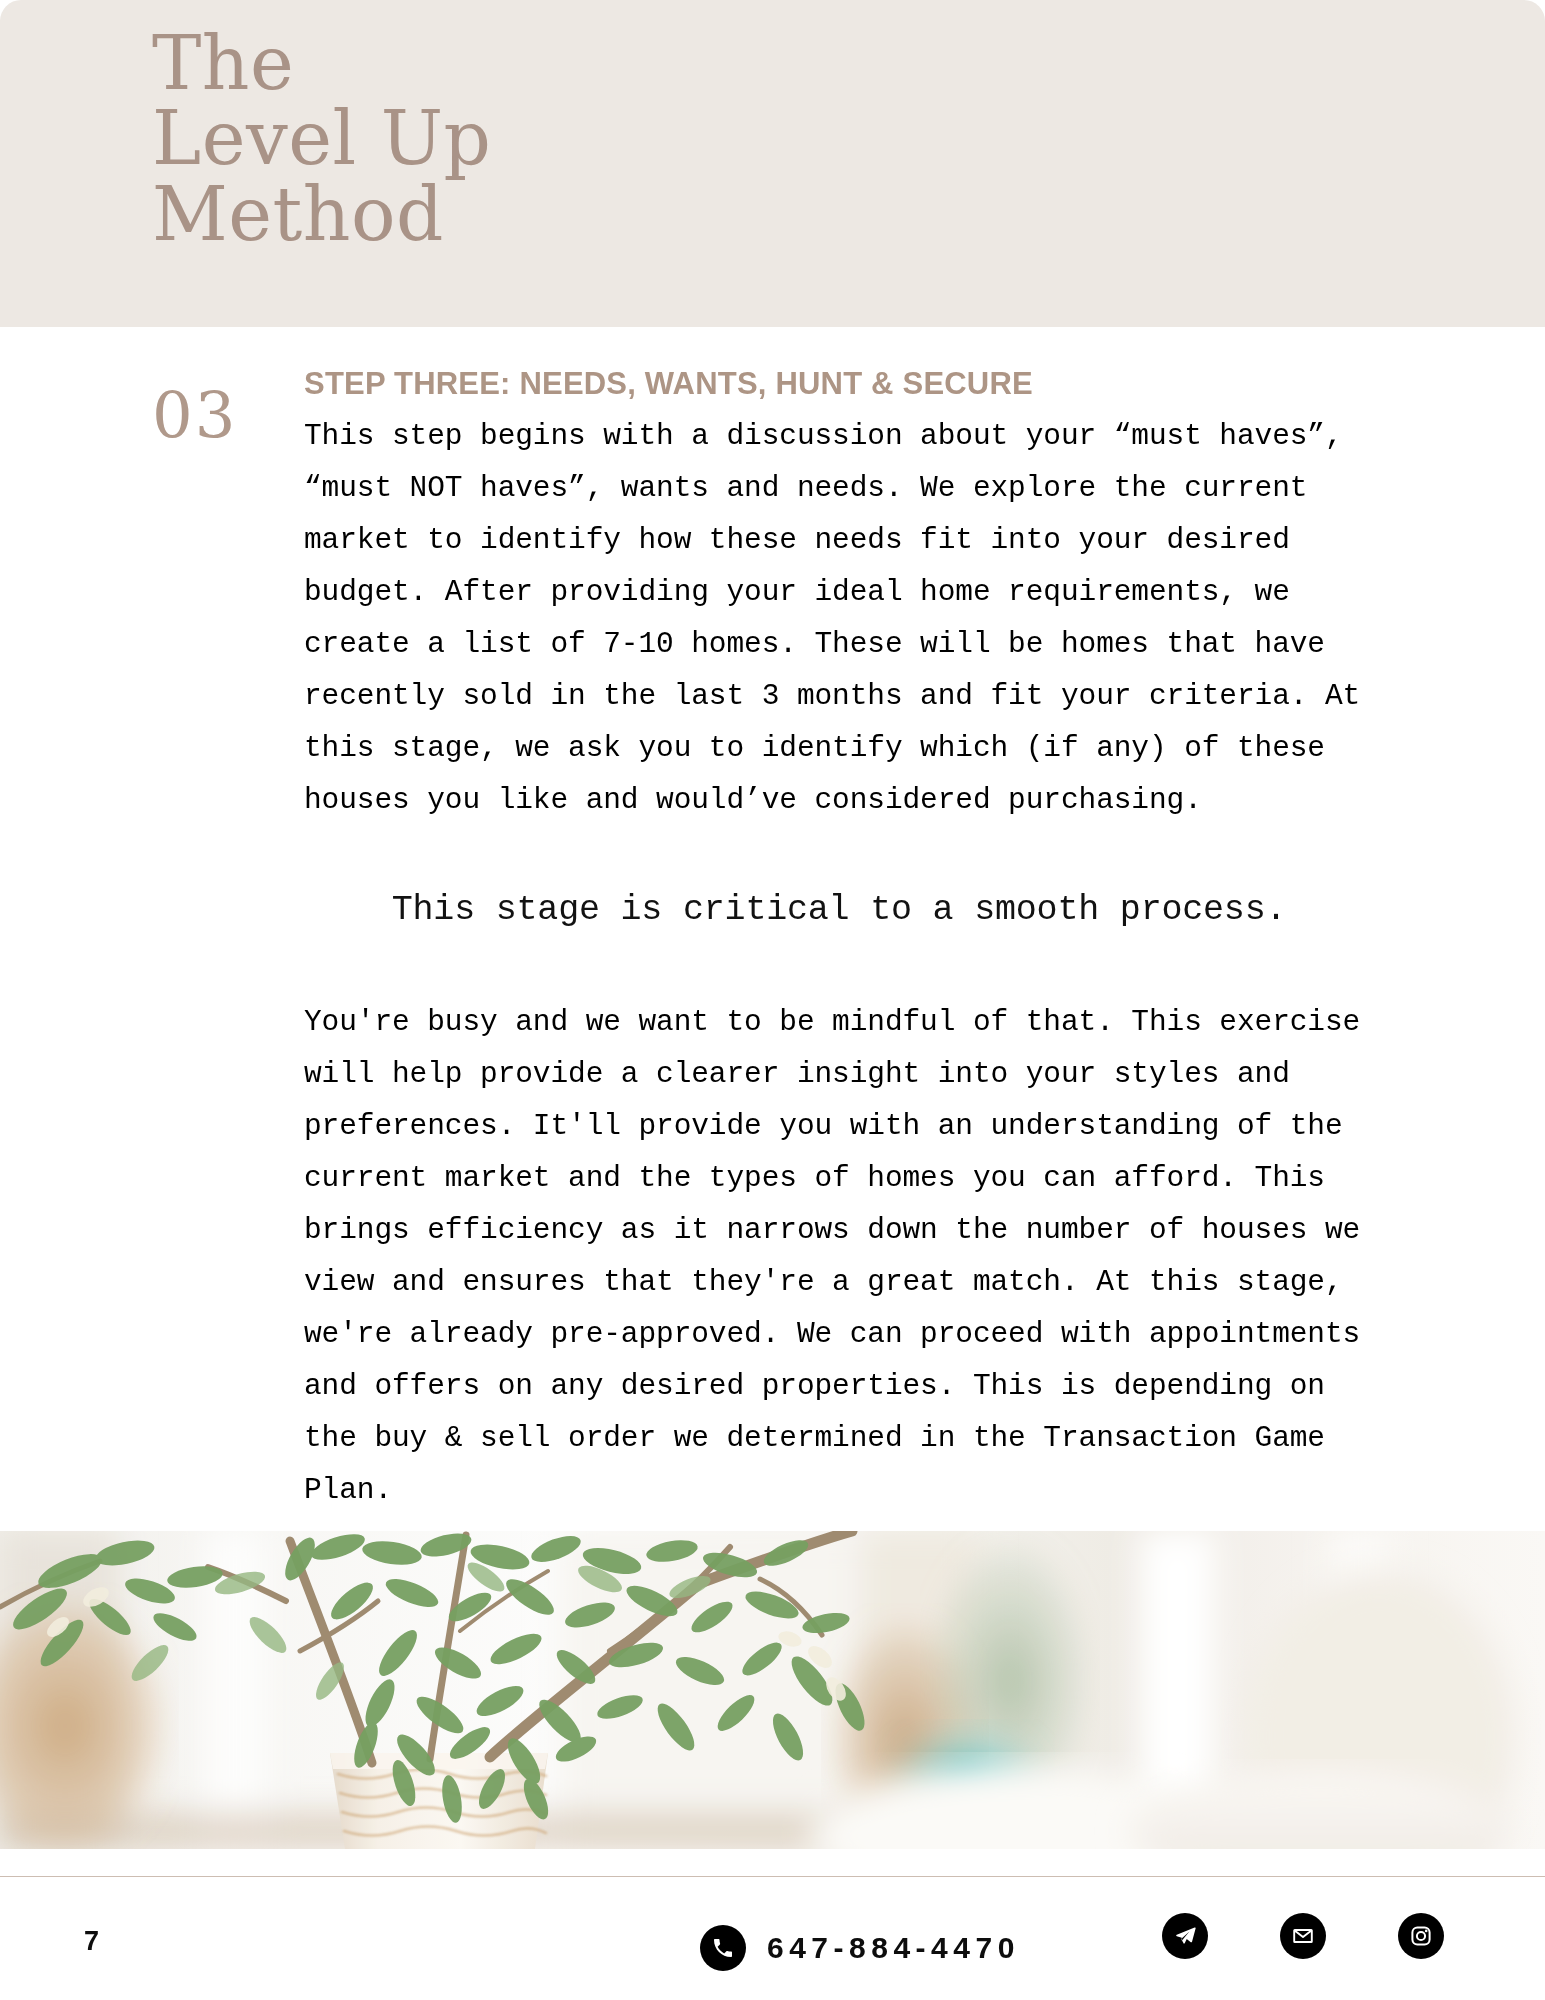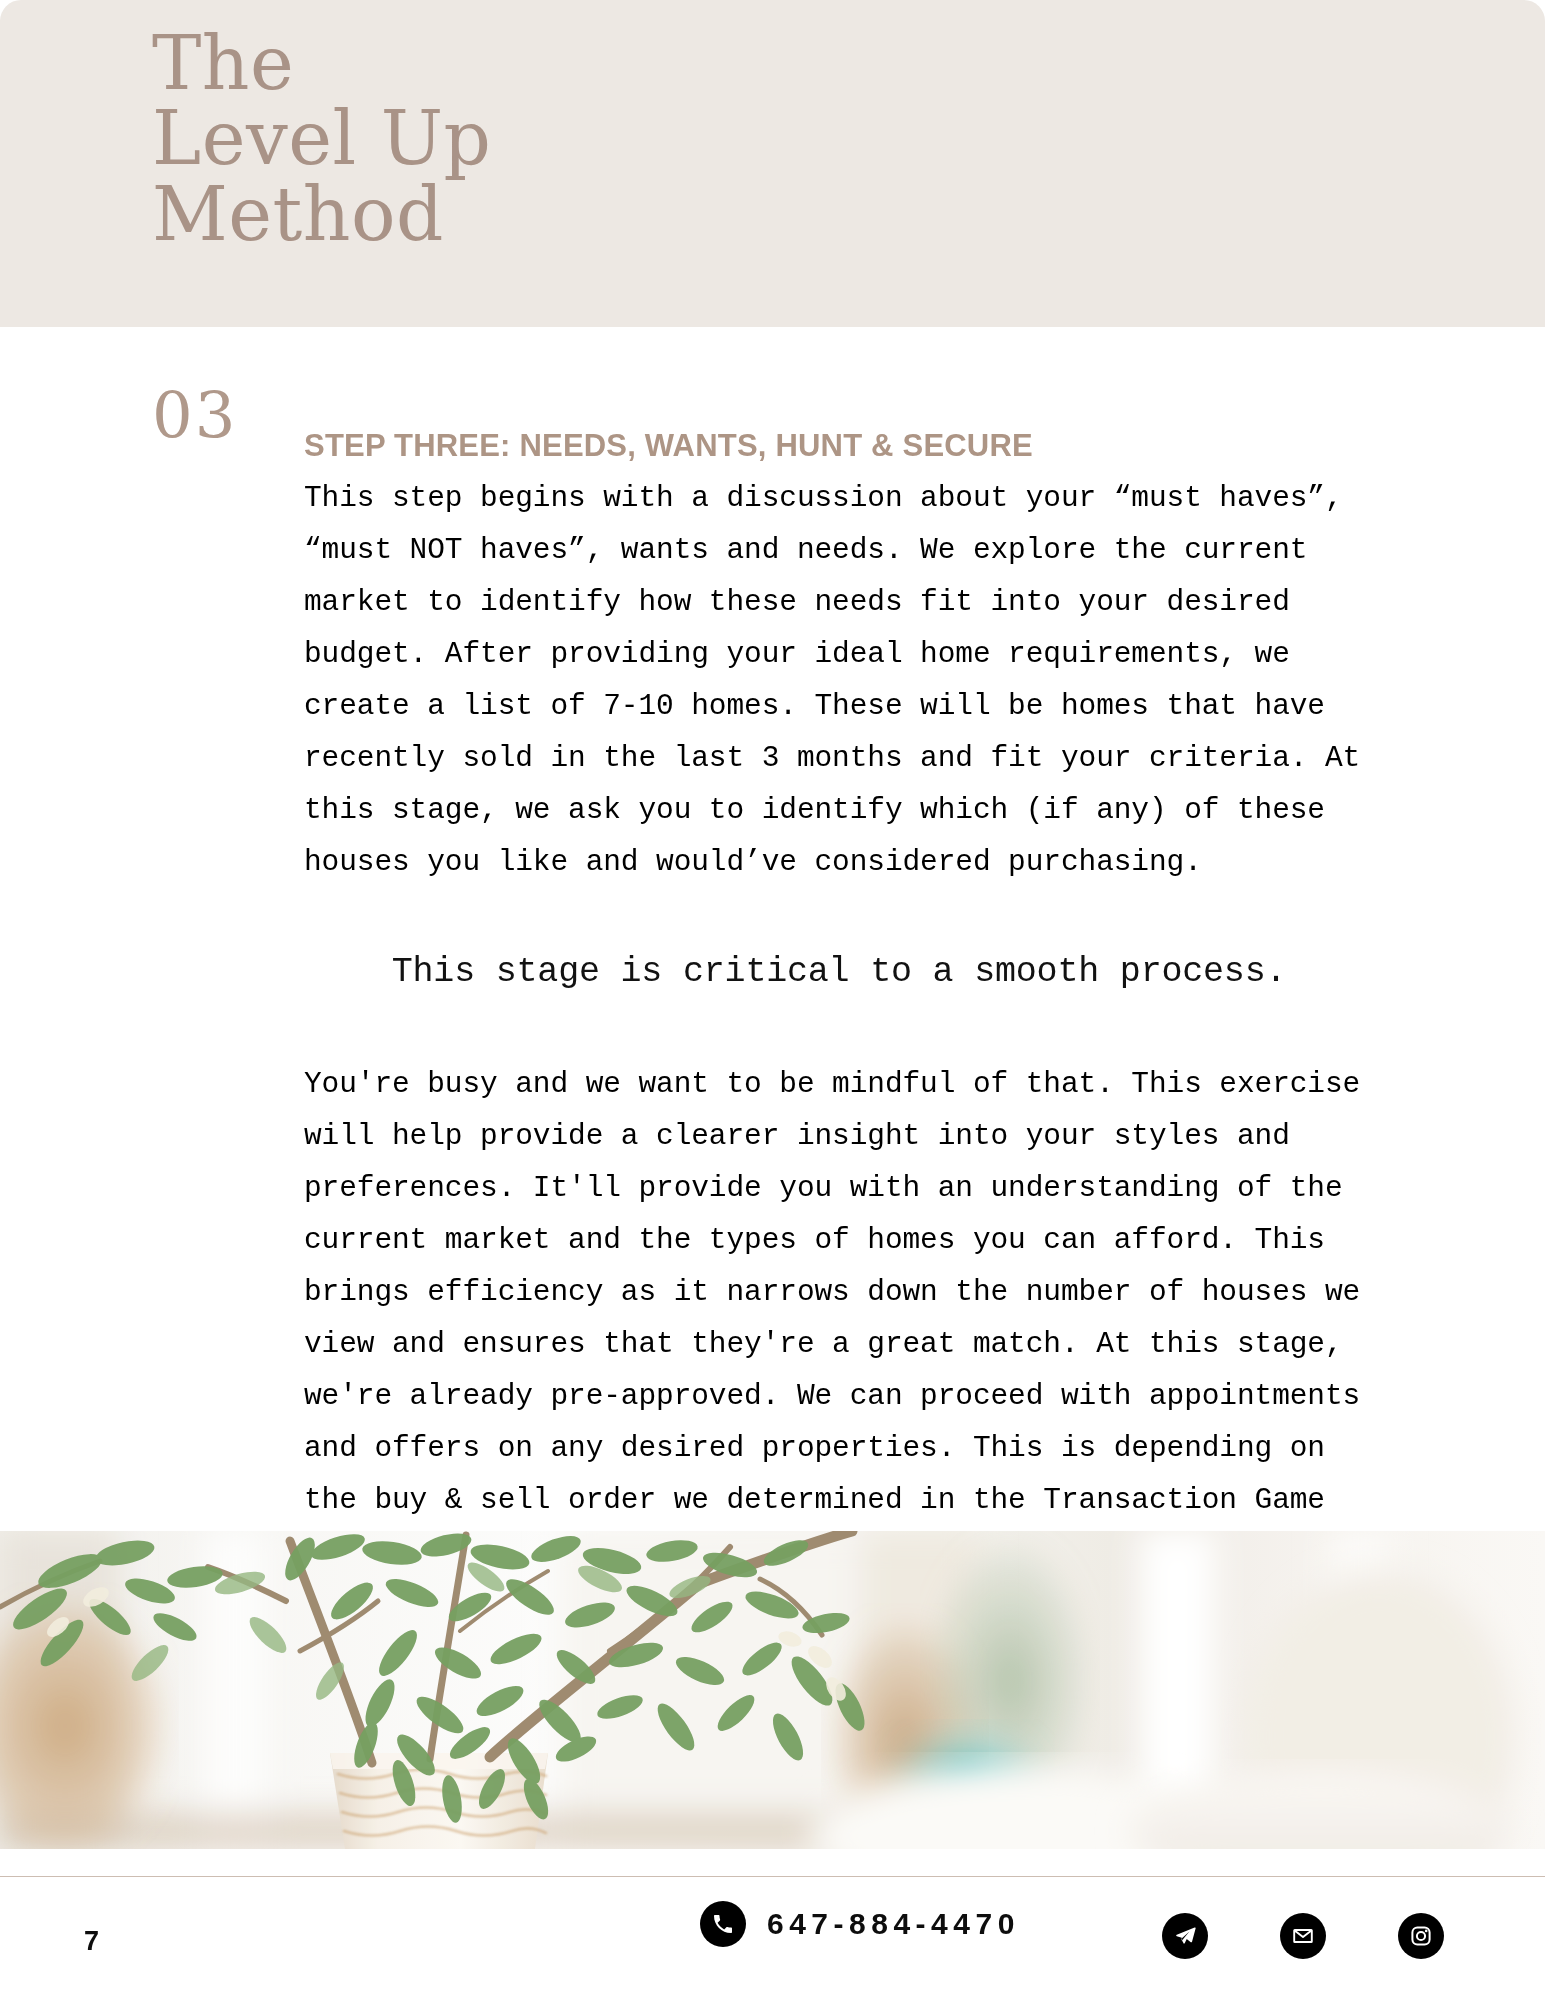--- a/index.html
+++ b/index.html
@@ -46,21 +46,21 @@
   .content {
     position:absolute;
     left:0;
     top:327px;
     width:1545px;
   }
 
   .step-block {
     position:relative;
     padding-left:152px;
-    padding-top:87px;
+    padding-top:25px;
   }
 
   .step-number {
     position:absolute;
     left:152px;
     top:57px;
     font-family:"DejaVu Serif", "Liberation Serif", serif;
     font-weight:400;
     font-size:64px;
     line-height:1;
@@ -145,21 +145,21 @@
     top:49px;
     font-family:"Liberation Sans", sans-serif;
     font-weight:bold;
     font-size:27px;
     color:#0d0d0d;
   }
 
   .phone-group {
     position:absolute;
     left:700px;
-    top:24px;
+    top:48px;
     display:flex;
     align-items:center;
     gap:21px;
   }
 
   .icon-circle {
     width:46px;
     height:46px;
     border-radius:50%;
     background:#000000;

